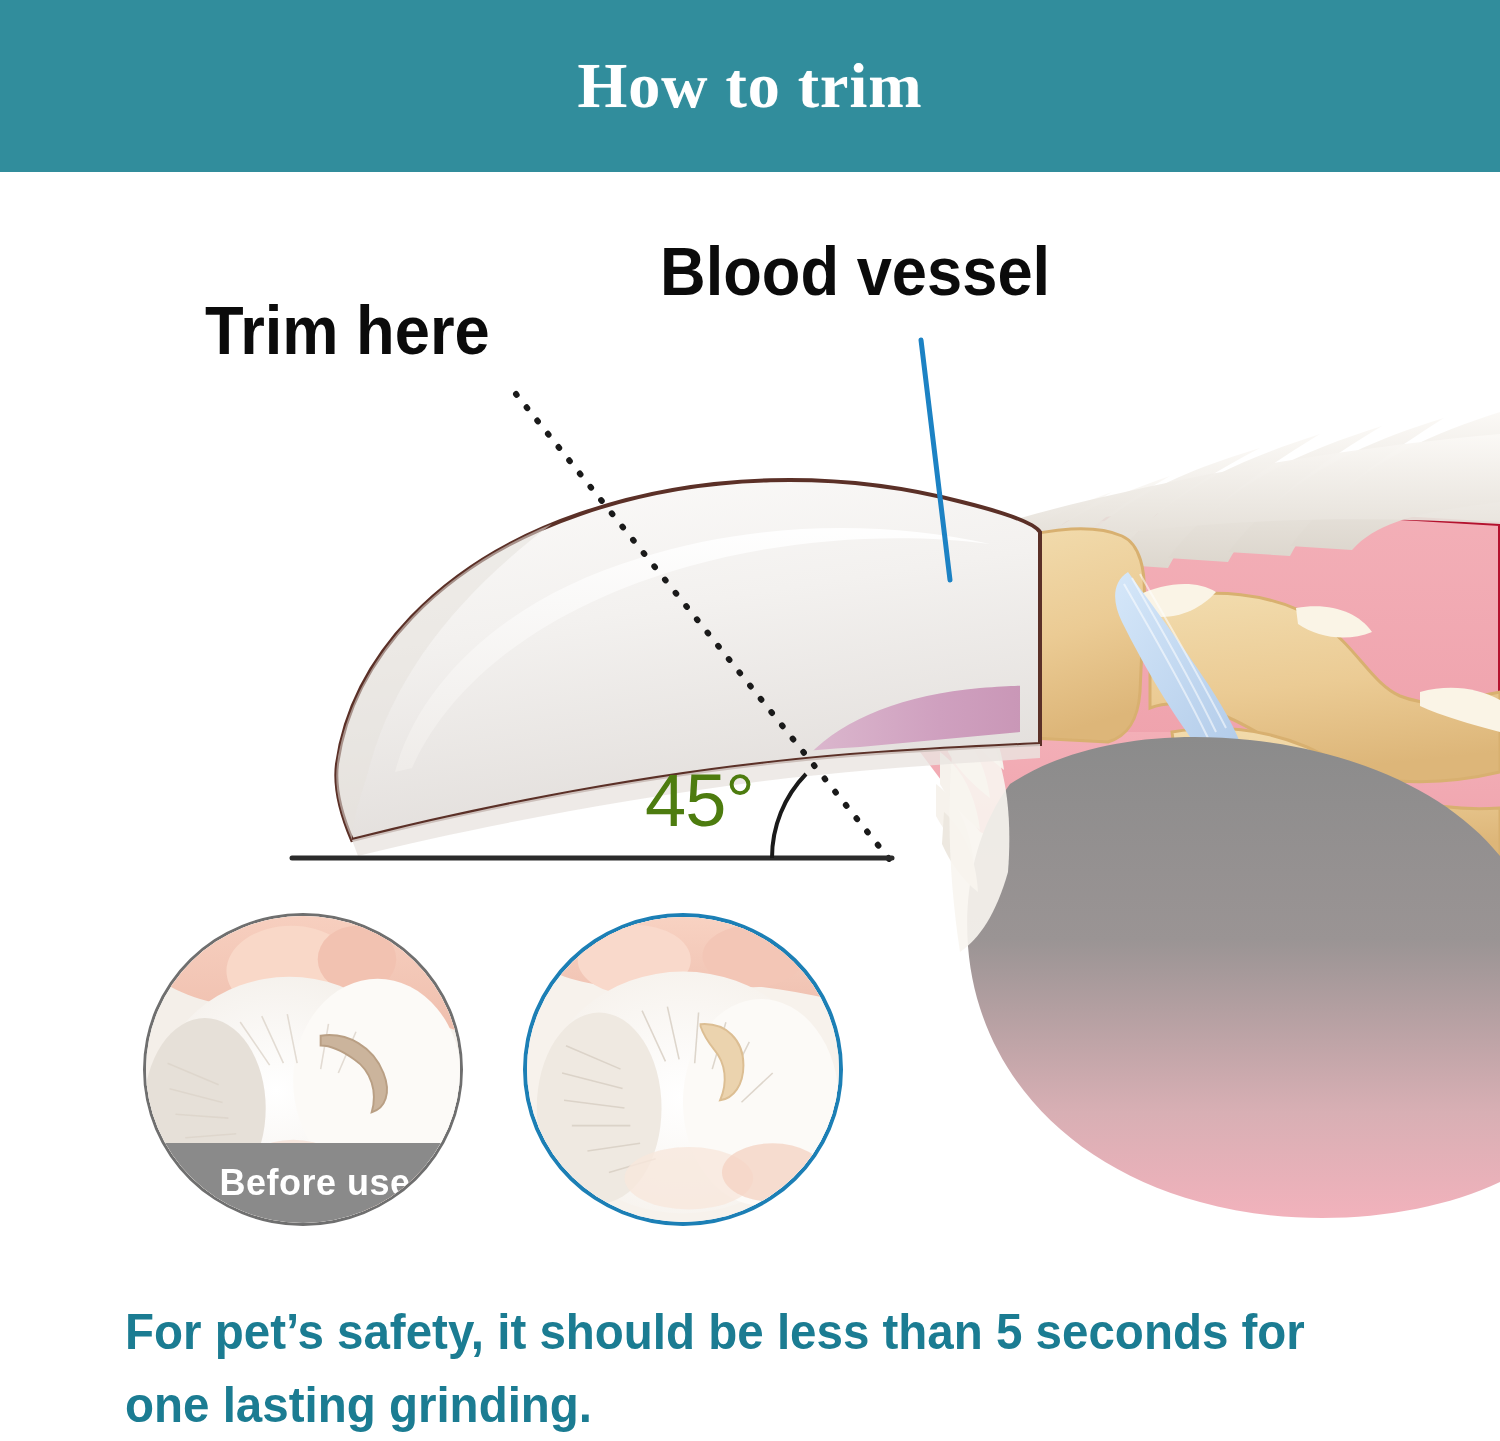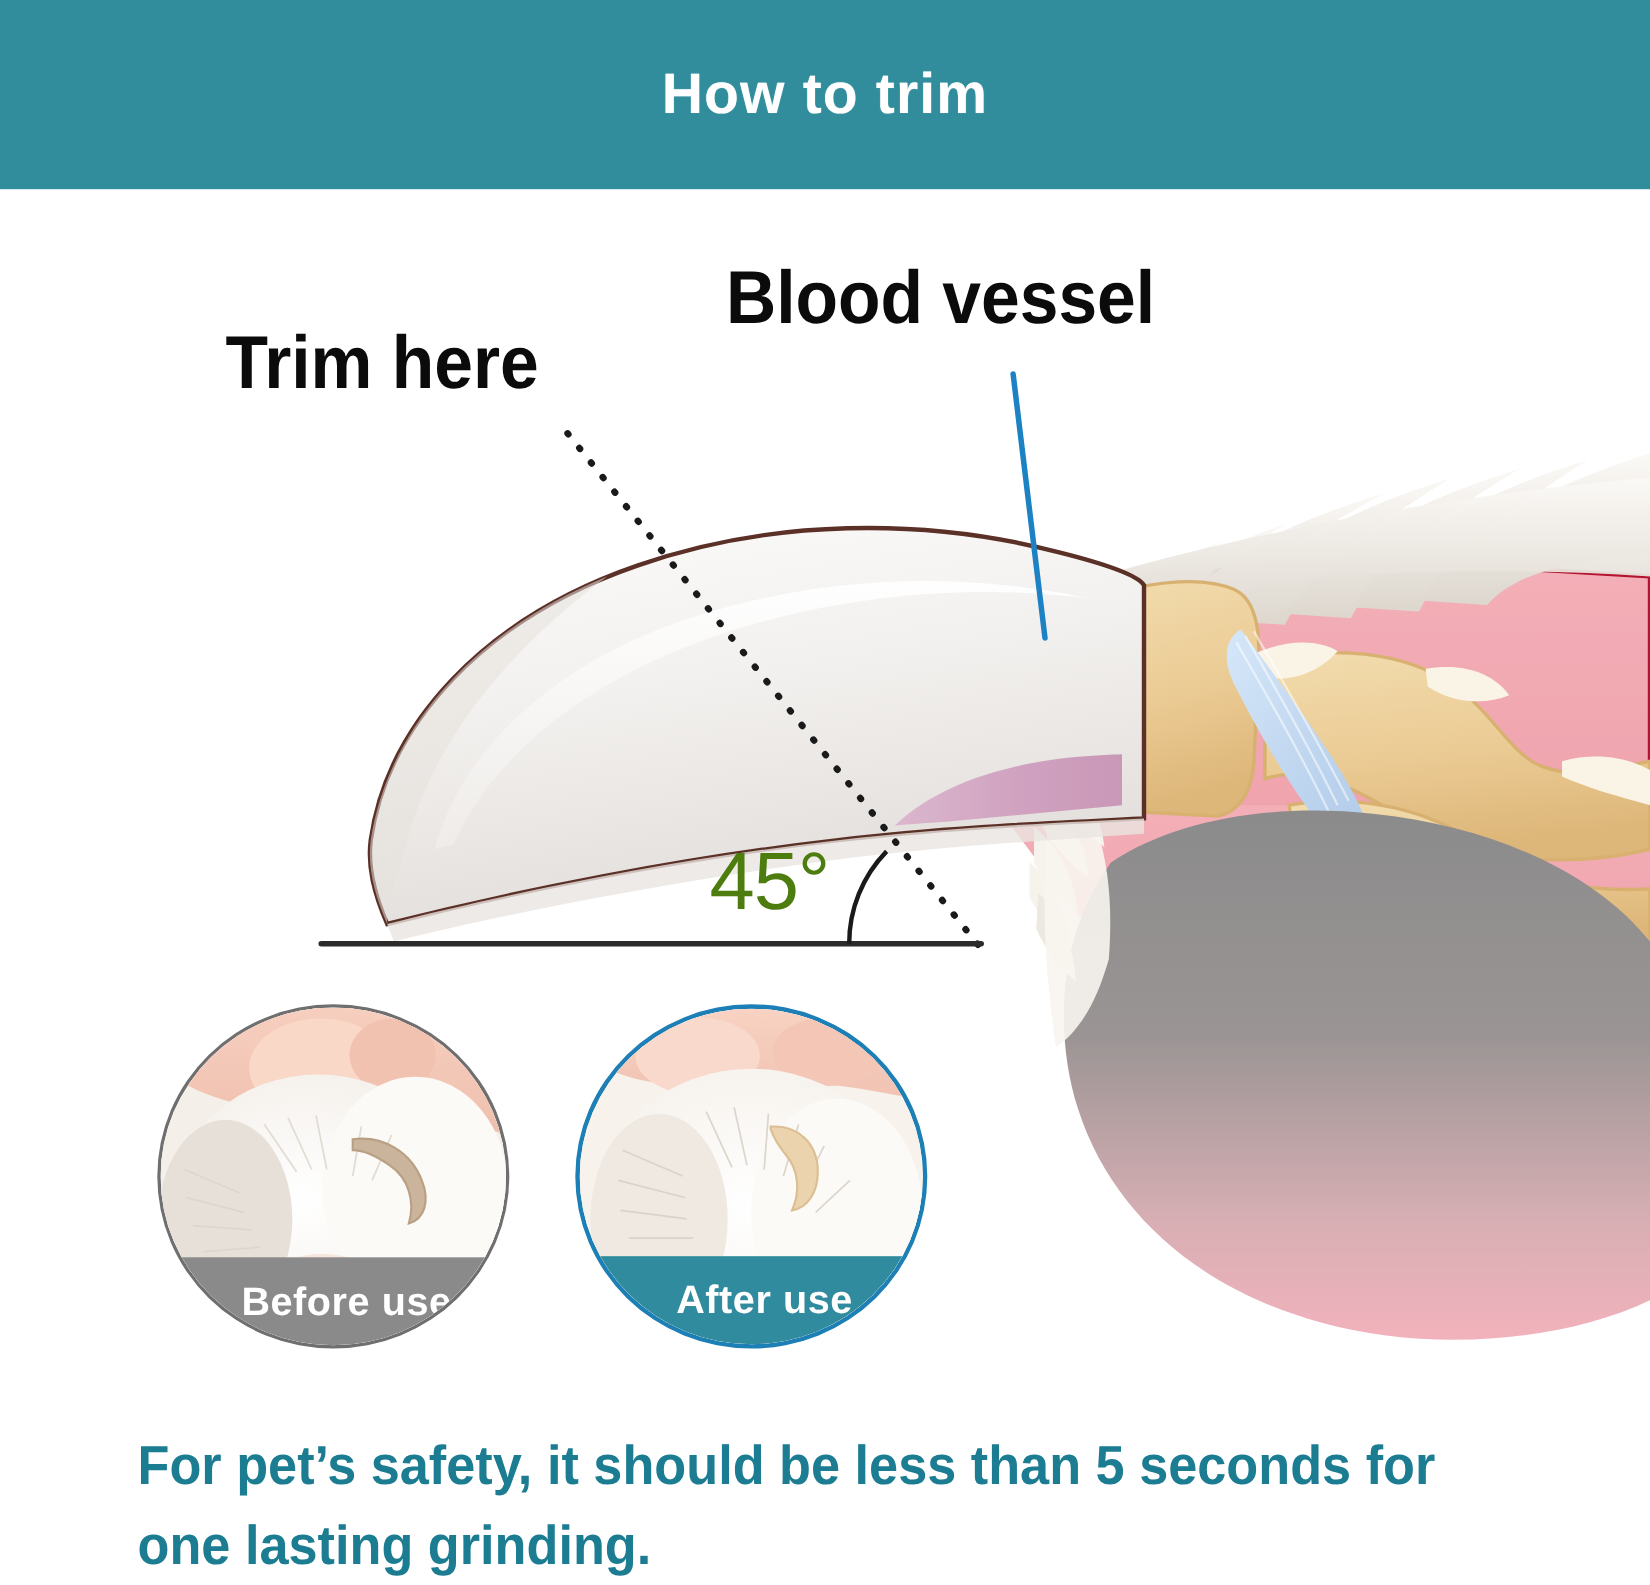--- a/index.html
+++ b/index.html
@@ -13,24 +13,24 @@
   #root{position:relative;width:1500px;height:1441px;background:#fff;}
 
   
   .header{
     position:absolute;left:0;top:0;width:1500px;height:172px;
     background:#318D9C;
     display:flex;align-items:center;justify-content:center;
   }
   .header-title{
     color:#ffffff;
-    font-size:52px;
+    font-size:64px;
     font-weight:bold;
     letter-spacing:1px;
-    font-family:Liberation Sans, sans-serif;
+    font-family:Liberation Serif, serif;
     text-shadow:0 0 1px rgba(255,255,255,.4);
   }
 
   
   .label-trim{
     position:absolute;left:205px;top:291px;
     font-size:68px;font-weight:bold;color:#0b0b0b;
     font-family:"Liberation Sans", sans-serif;
     white-space:nowrap;
     transform:scaleX(.93);transform-origin:left center;
@@ -308,20 +308,17 @@
         <path d="M176,98 L172,150" fill="none"></path>
           <path d="M204,108 L190,156" fill="none"></path>
         <path d="M228,128 L208,168" fill="none"></path>
           <path d="M252,160 L220,190" fill="none"></path>
       </g>
       <path d="M178,110 C204,108 222,126 222,152 C222,172 212,186 198,188
                C206,170 204,150 192,136 C184,126 180,118 178,112 Z" fill="#EBD3AE" stroke="#DCBE93" stroke-width="2"></path>
       <ellipse cx="166" cy="268" rx="66" ry="32" fill="#F8E7DC" opacity=".8"></ellipse>
       <ellipse cx="252" cy="262" rx="52" ry="30" fill="#F4D1C2" opacity=".75"></ellipse>
     </svg>
-    <div class="photo-banner banner-after">
-      <span class="banner-text">After use</span>
-    </div>
   </div>
 
   <div class="footnote">For pet’s safety, it should be less than 5 seconds for one lasting grinding.</div>
 
 </div>
 
 </body></html>

